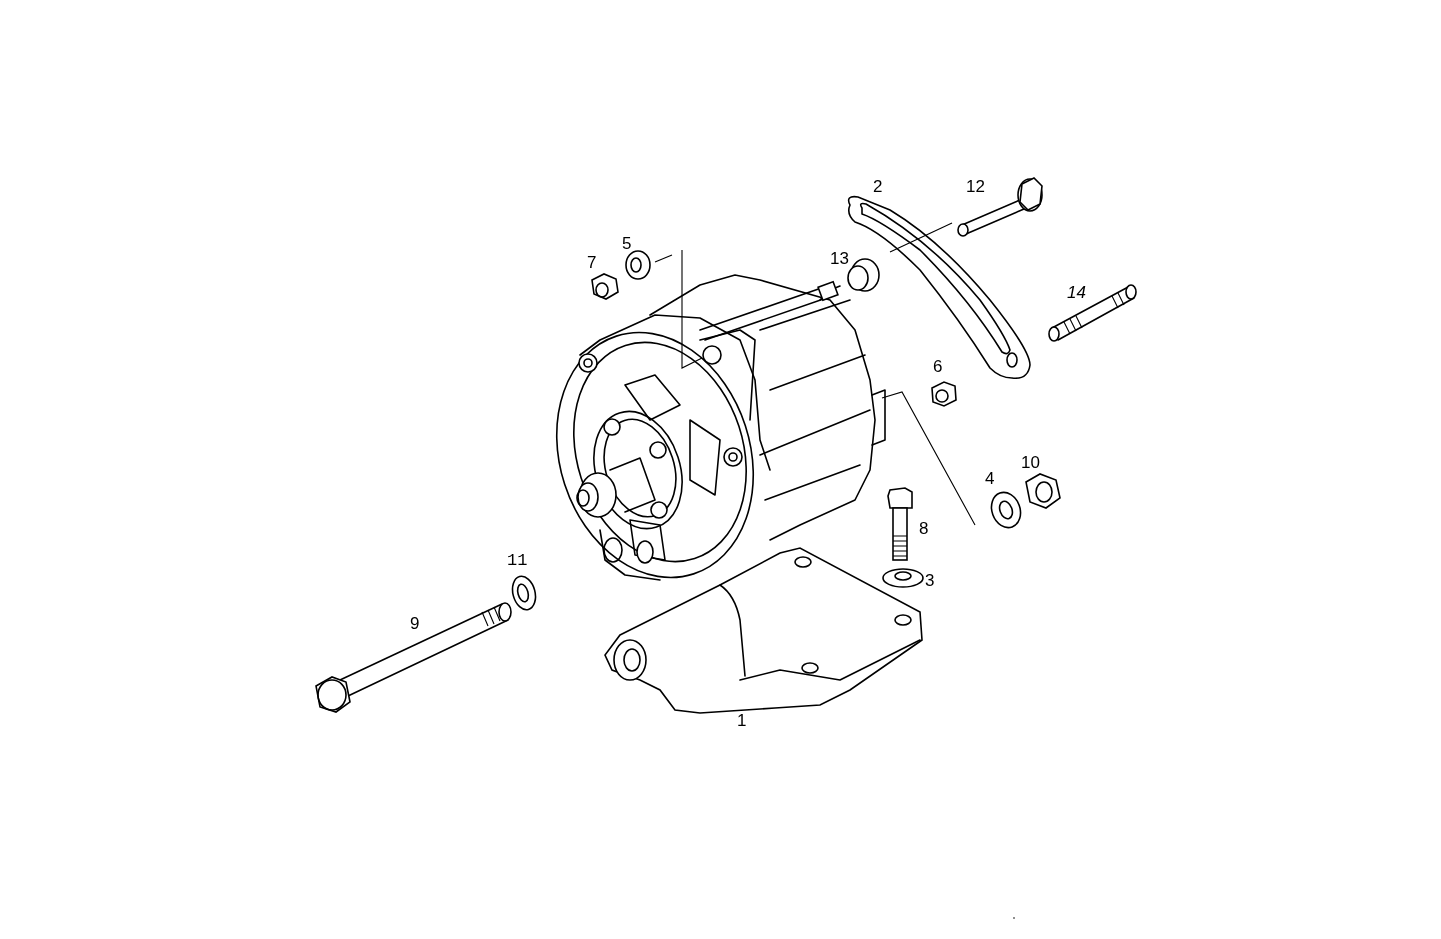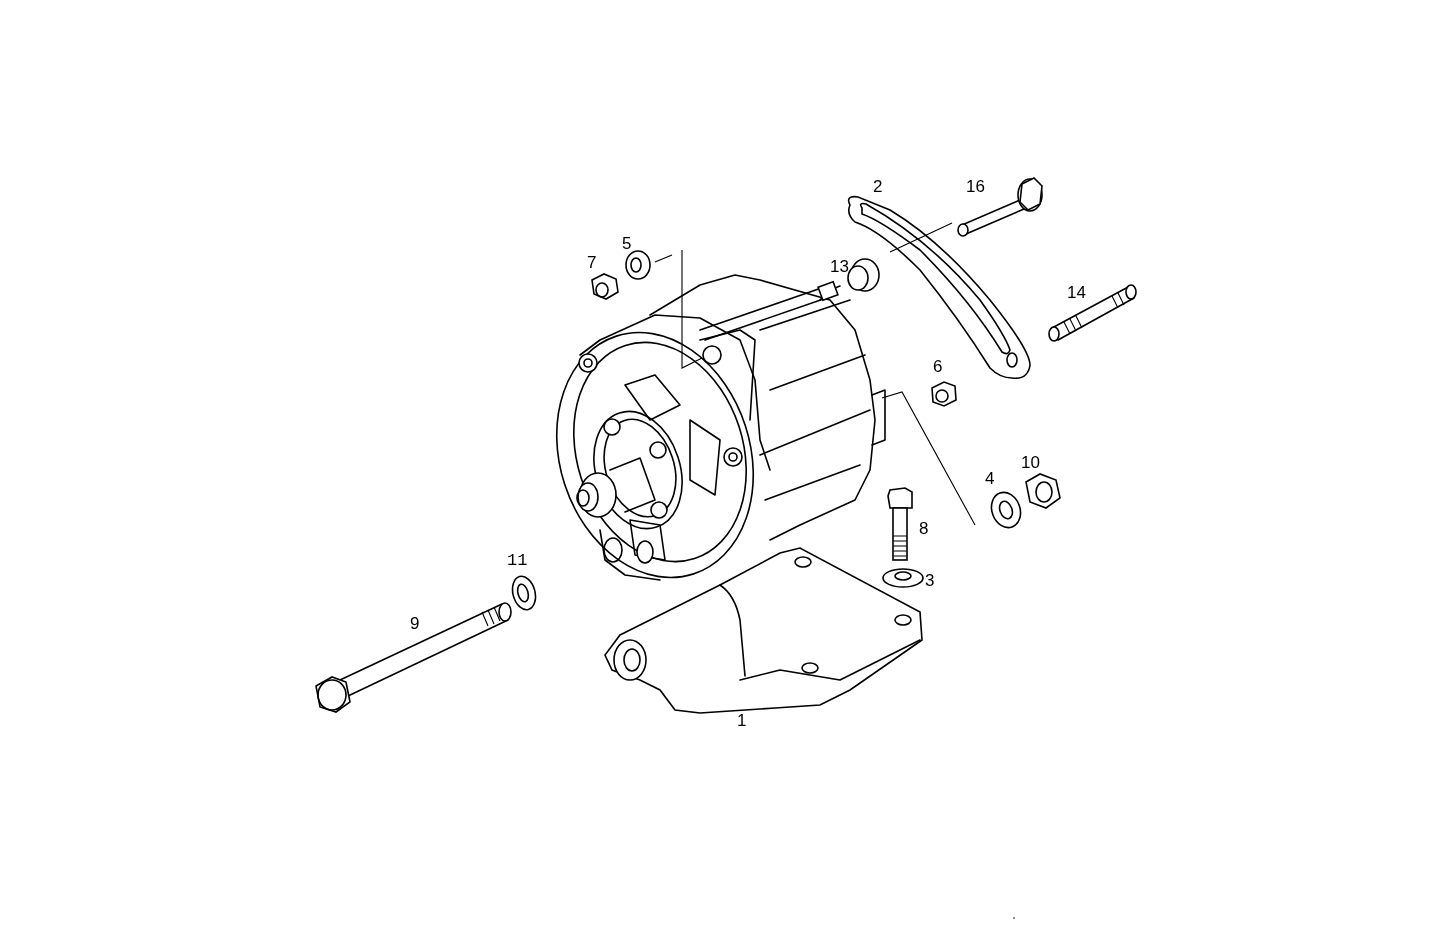--- a/index.html
+++ b/index.html
@@ -164,16 +164,16 @@
 <div class="label" style="left:873px;top:178px;">2</div>
 <div class="label" style="left:925px;top:572px;">3</div>
 <div class="label" style="left:985px;top:470px;">4</div>
 <div class="label" style="left:622px;top:235px;">5</div>
 <div class="label" style="left:933px;top:358px;">6</div>
 <div class="label" style="left:587px;top:254px;">7</div>
 <div class="label" style="left:919px;top:520px;">8</div>
 <div class="label" style="left:410px;top:615px;">9</div>
 <div class="label" style="left:1021px;top:454px;">10</div>
 <div class="label" style="left:507px;top:552px;font-family:Liberation Mono, monospace;">11</div>
-<div class="label" style="left:966px;top:178px;">16</div>
-<div class="label" style="left:830px;top:250px;margin-top:8px;">13</div>
-<div class="label" style="left:1067px;top:284px;">14</div>
+<div class="label" style="left:966px;top:178px;">12</div>
+<div class="label" style="left:830px;top:250px;">13</div>
+<div class="label" style="left:1067px;top:284px;font-style:italic;">14</div>
 </div>
 
 </body></html>

